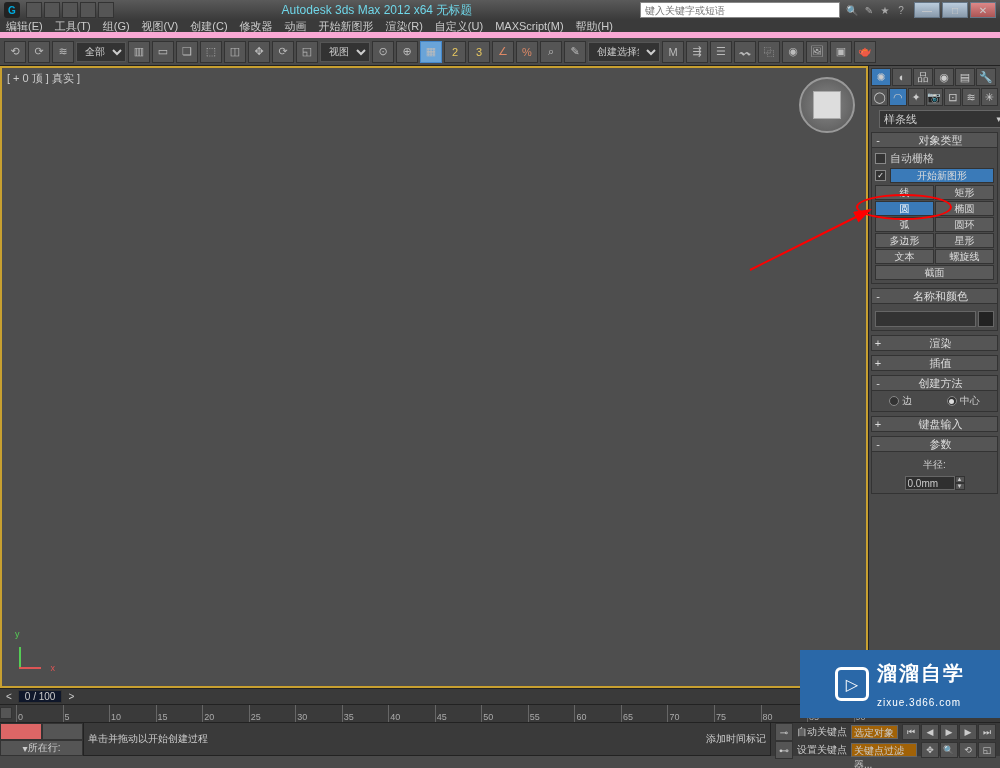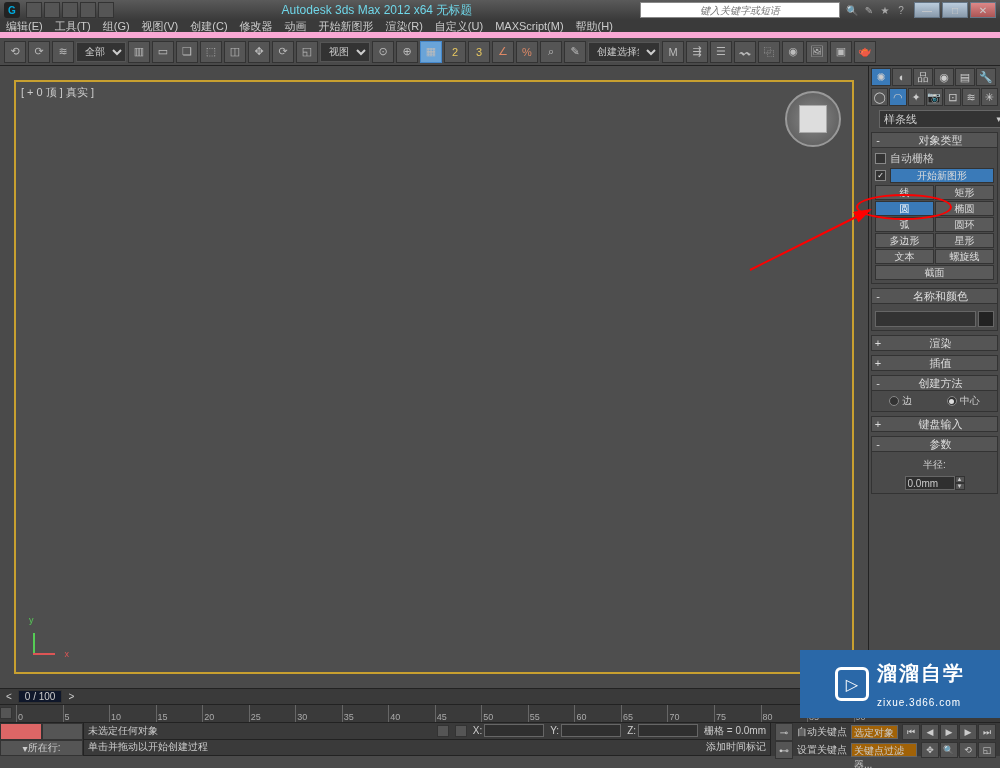--- a/index.html
+++ b/index.html
@@ -4,41 +4,41 @@
 <style>
 * { margin: 0; padding: 0; box-sizing: border-box; font-family: "Microsoft YaHei", Arial, sans-serif; }
 body { background: #4a4a4a; color: #ccc; font-size: 11px; width: 1000px; height: 768px; overflow: hidden; position: relative; }
 
 
 .titlebar { height: 20px; background: linear-gradient(#5a5a5a,#3a3a3a); display: flex; align-items: center; padding: 0 4px; }
 .titlebar .logo { width: 16px; height: 16px; background: #222; border-radius: 3px; display: flex; align-items: center; justify-content: center; color: #0ad; font-size: 10px; font-weight: bold; }
 .titlebar .qat { display: flex; gap: 2px; margin-left: 6px; }
 .qat-btn { width: 16px; height: 16px; background: #555; border: 1px solid #333; }
 .titlebar .title { flex: 1; text-align: center; color: #6fd6e8; font-size: 12px; }
-.titlebar .search { width: 200px; height: 16px; background: #fff; border: 1px solid #888; font-size: 10px; color: #888; font-style: italic; padding: 0 12px; text-align: center; }
+.titlebar .search { width: 200px; height: 16px; background: #fff; border: 1px solid #888; font-size: 10px; color: #888; padding: 0 4px; }
 .titlebar .winbtns { display: flex; gap: 2px; margin-left: 6px; }
 .winbtn { width: 26px; height: 16px; background: linear-gradient(#bcd,#89a); border: 1px solid #678; display: flex; align-items: center; justify-content: center; font-size: 10px; }
 .winbtn.close { background: linear-gradient(#d88,#a55); }
 
 
 .menubar { height: 18px; background: #3a3a3a; display: flex; align-items: center; padding: 0 6px; gap: 12px; border-bottom: 6px solid #f9a8d4; }
 .menubar span { color: #ccc; font-size: 11px; cursor: default; }
 
 
 .toolbar { height: 28px; background: #4a4a4a; border-bottom: 1px solid #222; display: flex; align-items: center; padding: 0 4px; gap: 2px; }
 .tbtn { width: 22px; height: 22px; background: #555; border: 1px solid #333; display: flex; align-items: center; justify-content: center; font-size: 11px; color: #bbb; }
 .tbtn.active { background: #6aa4d8; border-color: #48c; }
 .tsel { height: 20px; background: #333; border: 1px solid #555; color: #ccc; font-size: 10px; padding: 0 4px; }
 .tsel.wide { width: 72px; }
 .tbtn .g1 { color: #e8c860; }
 .tbtn .g2 { color: #d86; }
 
 
 .main { display: flex; height: 622px; }
-.viewport { flex: 1; background: #4e4e4e; position: relative; border: 1px solid #888; margin: 14px; }
+.viewport { flex: 1; background: #4e4e4e; position: relative; border: 1px solid #888; margin: 0; }
 .viewport.active { outline: 2px solid #c8a030; outline-offset: -2px; }
 .vp-label { position: absolute; top: 4px; left: 6px; color: #ccc; font-size: 11px; }
 .viewcube { position: absolute; top: 10px; right: 12px; width: 56px; height: 56px; border-radius: 50%; background: radial-gradient(#888,#555); border: 2px solid #999; display: flex; align-items: center; justify-content: center; }
 .viewcube-inner { width: 28px; height: 28px; background: #ddd; border: 1px solid #aaa; }
 .axis { position: absolute; bottom: 18px; left: 18px; width: 30px; height: 30px; }
 .axis .y { position: absolute; bottom: 0; left: 0; width: 2px; height: 22px; background: #5c5; }
 .axis .x { position: absolute; bottom: 0; left: 0; height: 2px; width: 22px; background: #d55; }
 .axis .ylabel { position: absolute; top: -10px; left: -4px; color: #5c5; font-size: 9px; }
 .axis .xlabel { position: absolute; bottom: -4px; right: -6px; color: #d55; font-size: 9px; }
 
@@ -369,38 +369,20 @@
       <div class="key-sw"></div>
       <div class="key-sw b"></div>
     </div>
     <div class="sb-left-bot">
         <span>▾ </span>
         <span>所在行:</span>
       </div>
   </div>
   <div class="sb-mid">
     <div class="sb-mid-row">
-      <span style="flex:1">未选定任何对象</span>
-      <div class="sb-lock"></div>
-      <div class="sb-lock"></div>
-      <div class="coord-box">
-          <span>X:</span>
-          <input style="">
-        </div>
-      <div class="coord-box">
-          <span>Y:</span>
-          <input style="">
-        </div>
-      <div class="coord-box">
-          <span>Z:</span>
-          <input style="">
-        </div>
-      <span class="sb-grid">栅格 = 0.0mm</span>
-    </div>
-    <div class="sb-mid-row">
       <span style="flex:1">单击并拖动以开始创建过程</span>
       <span style="color:#ccc">添加时间标记</span>
     </div>
   </div>
   <div class="sb-right">
     <div class="sb-right-row">
       <div class="sb-key">⊸</div>
       <span>自动关键点</span>
       <div class="sb-drop"><span>选定对象</span></div>
       <div class="play-btns">

